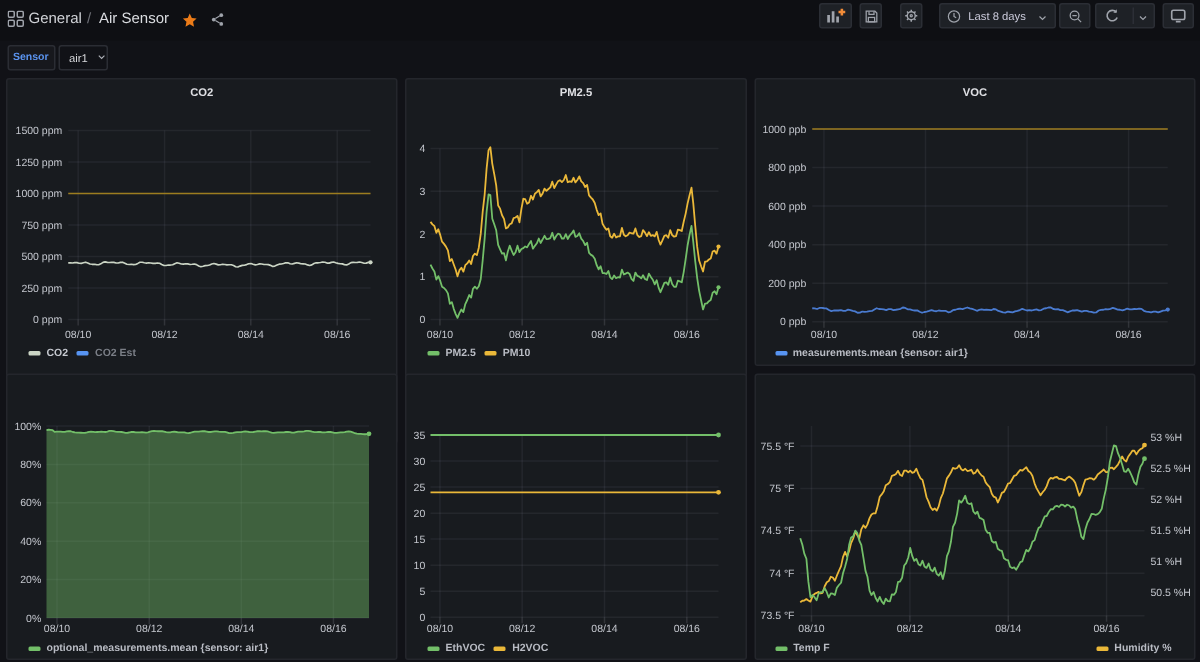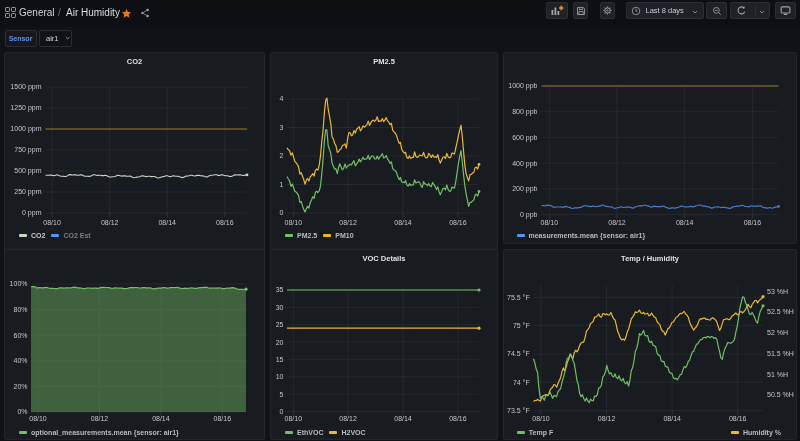--- a/index.html
+++ b/index.html
@@ -28,21 +28,21 @@
 
 <div class="hdr">
   <svg width="11" height="11" viewBox="0 0 11 11" style="position:absolute;left:5px;top:7px">
     <rect x="0.5" y="0.5" width="4" height="4" rx="0.8" fill="none" stroke="#9fa3ab" stroke-width="1"></rect>
     <rect x="6.5" y="0.5" width="4" height="4" rx="0.8" fill="none" stroke="#9fa3ab" stroke-width="1"></rect>
     <rect x="0.5" y="6.5" width="4" height="4" rx="0.8" fill="none" stroke="#9fa3ab" stroke-width="1"></rect>
     <rect x="6.5" y="6.5" width="4" height="4" rx="0.8" fill="none" stroke="#9fa3ab" stroke-width="1"></rect>
   </svg>
   <span class="bc" style="left:19px;color:#d0d2d7">General</span>
   <span class="bc" style="left:58px;color:#6e7077">/</span>
-  <span class="bc" style="left:66px;color:#dadce0">Air Humidity</span>
+  <span class="bc" style="left:66px;color:#dadce0">Air Sensor</span>
   <svg width="11" height="11" viewBox="0 0 24 24" style="position:absolute;left:121px;top:7.5px">
     <path d="M12 2l3 6.6 7 .9-5.2 4.8 1.4 7-6.2-3.6-6.2 3.6 1.4-7L2 9.5l7-.9z" fill="#EB7B18"></path>
   </svg>
   <svg width="10" height="10" viewBox="0 0 24 24" style="position:absolute;left:140px;top:8px">
     <circle cx="18" cy="5" r="3" fill="#9fa3ab"></circle>
       <circle cx="6" cy="12" r="3" fill="#9fa3ab"></circle>
     <circle cx="18" cy="19" r="3" fill="#9fa3ab"></circle>
     <path d="M8.6 10.5l6.8-4M8.6 13.5l6.8 4" stroke="#9fa3ab" stroke-width="1.8"></path>
   </svg>
 
@@ -185,20 +185,21 @@
     </svg>
     <div class="leg" style="left:14px;top:178.5px">
       <span class="sw" style="background:#73BF69"></span>
       <span class="lt" style="color:#b9bcc4">PM2.5</span>
       <span class="gap"></span>
       <span class="sw" style="background:#EAB839"></span>
       <span class="lt" style="color:#b9bcc4">PM10</span>
     </div>
   </div>
 <div class="panel" style="left:503px;top:52px;width:294px;height:192px">
+    <div class="ptitle">VOC</div>
     <svg width="294" height="192" viewBox="0 0 294 192" style="position:absolute;left:0;top:0">
       <line x1="37.5" y1="33.0" x2="274.5" y2="33.0" stroke="rgba(204,204,220,0.07)" stroke-width="1"></line>
       <text x="33.5" y="35.4" text-anchor="end" class="ax">1000 ppb</text>
       <line x1="37.5" y1="58.7" x2="274.5" y2="58.7" stroke="rgba(204,204,220,0.07)" stroke-width="1"></line>
       <text x="33.5" y="61.1" text-anchor="end" class="ax">800 ppb</text>
       <line x1="37.5" y1="84.4" x2="274.5" y2="84.4" stroke="rgba(204,204,220,0.07)" stroke-width="1"></line>
       <text x="33.5" y="86.8" text-anchor="end" class="ax">600 ppb</text>
       <line x1="37.5" y1="110.1" x2="274.5" y2="110.1" stroke="rgba(204,204,220,0.07)" stroke-width="1"></line>
       <text x="33.5" y="112.5" text-anchor="end" class="ax">400 ppb</text>
       <line x1="37.5" y1="135.8" x2="274.5" y2="135.8" stroke="rgba(204,204,220,0.07)" stroke-width="1"></line>
@@ -255,21 +256,20 @@
       <path d="M26.0 36.8L27.4 36.5L28.7 36.6L30.1 36.8L31.4 37.9L32.8 37.8L34.1 37.7L35.5 37.7L36.8 37.9L38.2 37.9L39.5 37.6L40.9 37.4L42.2 37.5L43.6 38.0L44.9 38.3L46.3 38.4L47.6 38.4L49.0 38.5L50.3 38.6L51.7 38.6L53.0 38.3L54.4 37.9L55.7 37.8L57.1 37.9L58.5 38.1L59.8 38.0L61.2 37.9L62.5 37.8L63.9 37.9L65.2 38.0L66.6 37.7L67.9 37.3L69.3 37.2L70.6 37.4L72.0 37.7L73.3 37.9L74.7 37.9L76.0 38.0L77.4 38.3L78.7 38.6L80.1 38.5L81.4 38.2L82.8 38.0L84.1 38.0L85.5 38.2L86.8 38.3L88.2 38.2L89.6 38.1L90.9 38.2L92.3 38.4L93.6 38.2L95.0 37.8L96.3 37.4L97.7 37.3L99.0 37.4L100.4 37.5L101.7 37.5L103.1 37.5L104.4 37.7L105.8 38.1L107.1 38.3L108.5 38.2L109.8 37.9L111.2 37.8L112.5 38.0L113.9 38.2L115.2 38.2L116.6 38.2L117.9 38.3L119.3 38.6L120.7 38.7L122.0 38.5L123.4 38.1L124.7 37.7L126.1 37.7L127.4 37.7L128.8 37.6L130.1 37.5L131.5 37.5L132.8 37.7L134.2 38.0L135.5 38.0L136.9 37.8L138.2 37.6L139.6 37.6L140.9 37.8L142.3 37.9L143.6 37.9L145.0 37.9L146.3 38.2L147.7 38.7L149.1 38.8L150.4 38.6L151.8 38.3L153.1 38.1L154.5 38.1L155.8 38.1L157.2 37.8L158.5 37.6L159.9 37.7L161.2 38.0L162.6 38.1L163.9 38.0L165.3 37.7L166.6 37.5L168.0 37.5L169.3 37.6L170.7 37.5L172.0 37.4L173.4 37.6L174.7 38.0L176.1 38.4L177.4 38.6L178.8 38.4L180.2 38.2L181.5 38.3L182.9 38.3L184.2 38.2L185.6 38.0L186.9 37.9L188.3 38.1L189.6 38.4L191.0 38.4L192.3 38.1L193.7 37.8L195.0 37.7L196.4 37.7L197.7 37.6L199.1 37.3L200.4 37.2L201.8 37.4L203.1 37.8L204.5 38.1L205.8 38.1L207.2 38.0L208.5 38.0L209.9 38.2L211.3 38.2L212.6 38.1L214.0 37.9L215.3 38.0L216.7 38.3L218.0 38.6L219.4 38.6L220.7 38.4L222.1 38.2L223.4 38.2L224.8 38.1L226.1 37.8L227.5 37.6L228.8 37.8L230.2 38.2L231.5 38.8L232.9 39.1L234.2 39.3L235.6 39.3L236.9 39.4L238.3 39.5L239.6 39.4L241.0 39.2L241.0 162.0L26.0 162.0Z" fill="rgba(115,191,105,0.43)" stroke="none"></path>
       <path d="M26.0 36.8L27.4 36.5L28.7 36.6L30.1 36.8L31.4 37.9L32.8 37.8L34.1 37.7L35.5 37.7L36.8 37.9L38.2 37.9L39.5 37.6L40.9 37.4L42.2 37.5L43.6 38.0L44.9 38.3L46.3 38.4L47.6 38.4L49.0 38.5L50.3 38.6L51.7 38.6L53.0 38.3L54.4 37.9L55.7 37.8L57.1 37.9L58.5 38.1L59.8 38.0L61.2 37.9L62.5 37.8L63.9 37.9L65.2 38.0L66.6 37.7L67.9 37.3L69.3 37.2L70.6 37.4L72.0 37.7L73.3 37.9L74.7 37.9L76.0 38.0L77.4 38.3L78.7 38.6L80.1 38.5L81.4 38.2L82.8 38.0L84.1 38.0L85.5 38.2L86.8 38.3L88.2 38.2L89.6 38.1L90.9 38.2L92.3 38.4L93.6 38.2L95.0 37.8L96.3 37.4L97.7 37.3L99.0 37.4L100.4 37.5L101.7 37.5L103.1 37.5L104.4 37.7L105.8 38.1L107.1 38.3L108.5 38.2L109.8 37.9L111.2 37.8L112.5 38.0L113.9 38.2L115.2 38.2L116.6 38.2L117.9 38.3L119.3 38.6L120.7 38.7L122.0 38.5L123.4 38.1L124.7 37.7L126.1 37.7L127.4 37.7L128.8 37.6L130.1 37.5L131.5 37.5L132.8 37.7L134.2 38.0L135.5 38.0L136.9 37.8L138.2 37.6L139.6 37.6L140.9 37.8L142.3 37.9L143.6 37.9L145.0 37.9L146.3 38.2L147.7 38.7L149.1 38.8L150.4 38.6L151.8 38.3L153.1 38.1L154.5 38.1L155.8 38.1L157.2 37.8L158.5 37.6L159.9 37.7L161.2 38.0L162.6 38.1L163.9 38.0L165.3 37.7L166.6 37.5L168.0 37.5L169.3 37.6L170.7 37.5L172.0 37.4L173.4 37.6L174.7 38.0L176.1 38.4L177.4 38.6L178.8 38.4L180.2 38.2L181.5 38.3L182.9 38.3L184.2 38.2L185.6 38.0L186.9 37.9L188.3 38.1L189.6 38.4L191.0 38.4L192.3 38.1L193.7 37.8L195.0 37.7L196.4 37.7L197.7 37.6L199.1 37.3L200.4 37.2L201.8 37.4L203.1 37.8L204.5 38.1L205.8 38.1L207.2 38.0L208.5 38.0L209.9 38.2L211.3 38.2L212.6 38.1L214.0 37.9L215.3 38.0L216.7 38.3L218.0 38.6L219.4 38.6L220.7 38.4L222.1 38.2L223.4 38.2L224.8 38.1L226.1 37.8L227.5 37.6L228.8 37.8L230.2 38.2L231.5 38.8L232.9 39.1L234.2 39.3L235.6 39.3L236.9 39.4L238.3 39.5L239.6 39.4L241.0 39.2" fill="none" stroke="#73BF69" stroke-width="1.2" stroke-linejoin="round"></path>
       <circle cx="241.0" cy="39.2" r="1.6" fill="#73BF69"></circle>
     </svg>
     <div class="leg" style="left:14px;top:178.5px">
       <span class="sw" style="background:#73BF69"></span>
       <span class="lt" style="color:#b9bcc4">optional_measurements.mean {sensor: air1}</span>
     </div>
   </div>
 <div class="panel" style="left:270px;top:249px;width:228px;height:191px">
-    <div class="ptitle">VOC Details</div>
     <svg width="228" height="191" viewBox="0 0 228 191" style="position:absolute;left:0;top:0">
       <line x1="16.0" y1="40.0" x2="208.0" y2="40.0" stroke="rgba(204,204,220,0.07)" stroke-width="1"></line>
       <text x="12.5" y="42.4" text-anchor="end" class="ax">35</text>
       <line x1="16.0" y1="57.3" x2="208.0" y2="57.3" stroke="rgba(204,204,220,0.07)" stroke-width="1"></line>
       <text x="12.5" y="59.7" text-anchor="end" class="ax">30</text>
       <line x1="16.0" y1="74.7" x2="208.0" y2="74.7" stroke="rgba(204,204,220,0.07)" stroke-width="1"></line>
       <text x="12.5" y="77.1" text-anchor="end" class="ax">25</text>
       <line x1="16.0" y1="92.1" x2="208.0" y2="92.1" stroke="rgba(204,204,220,0.07)" stroke-width="1"></line>
       <text x="12.5" y="94.5" text-anchor="end" class="ax">20</text>
       <line x1="16.0" y1="109.4" x2="208.0" y2="109.4" stroke="rgba(204,204,220,0.07)" stroke-width="1"></line>
@@ -299,21 +299,20 @@
     </svg>
     <div class="leg" style="left:14px;top:178.5px">
       <span class="sw" style="background:#73BF69"></span>
       <span class="lt" style="color:#b9bcc4">EthVOC</span>
       <span class="gap"></span>
       <span class="sw" style="background:#EAB839"></span>
       <span class="lt" style="color:#b9bcc4">H2VOC</span>
     </div>
   </div>
 <div class="panel" style="left:503px;top:249px;width:294px;height:191px">
-    <div class="ptitle">Temp / Humidity</div>
     <svg width="294" height="191" viewBox="0 0 294 191" style="position:absolute;left:0;top:0">
       <line x1="29.5" y1="47.3" x2="259.0" y2="47.3" stroke="rgba(204,204,220,0.07)" stroke-width="1"></line>
       <text x="25.7" y="49.7" text-anchor="end" class="ax">75.5 °F</text>
       <line x1="29.5" y1="75.6" x2="259.0" y2="75.6" stroke="rgba(204,204,220,0.07)" stroke-width="1"></line>
       <text x="25.7" y="78.0" text-anchor="end" class="ax">75 °F</text>
       <line x1="29.5" y1="103.9" x2="259.0" y2="103.9" stroke="rgba(204,204,220,0.07)" stroke-width="1"></line>
       <text x="25.7" y="106.3" text-anchor="end" class="ax">74.5 °F</text>
       <line x1="29.5" y1="132.2" x2="259.0" y2="132.2" stroke="rgba(204,204,220,0.07)" stroke-width="1"></line>
       <text x="25.7" y="134.6" text-anchor="end" class="ax">74 °F</text>
       <line x1="29.5" y1="160.5" x2="259.0" y2="160.5" stroke="rgba(204,204,220,0.07)" stroke-width="1"></line>

